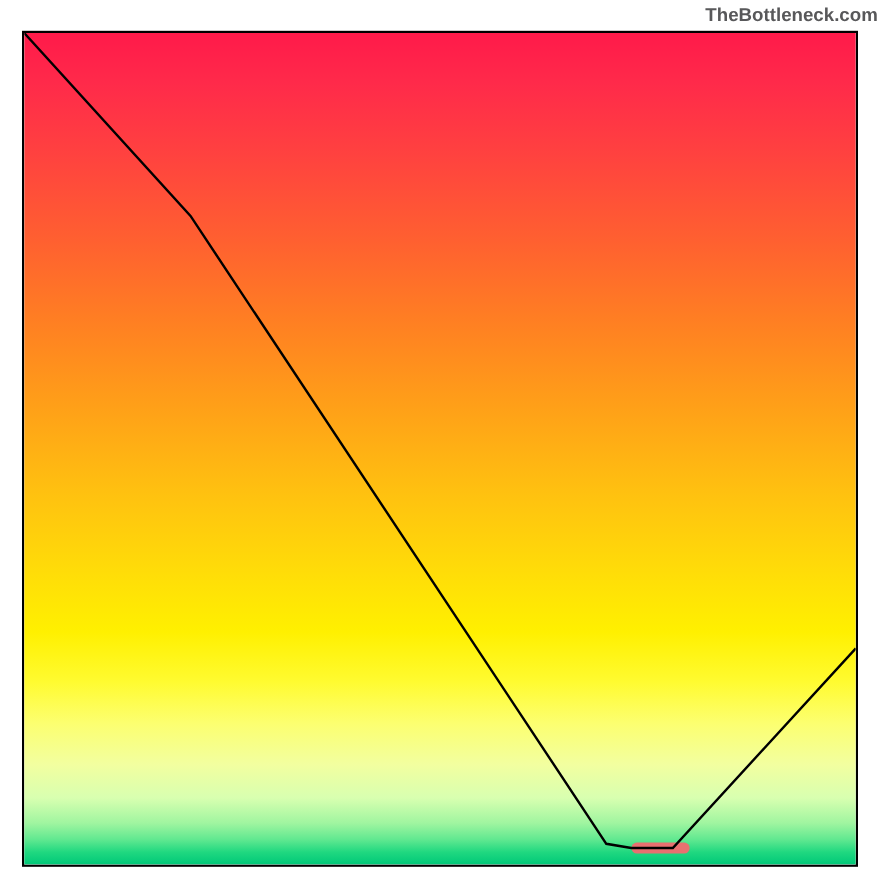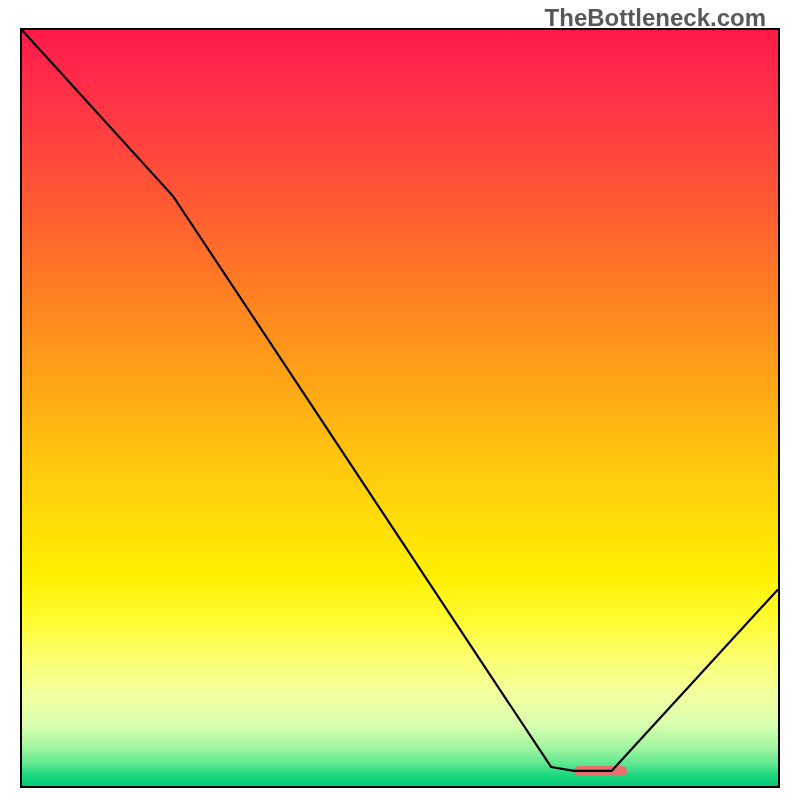--- a/index.html
+++ b/index.html
@@ -11,22 +11,22 @@
     font-family: Arial, sans-serif;
   }
   .container {
     position: relative;
     width: 800px;
     height: 800px;
   }
   .watermark {
     position: absolute;
     top: 4px;
-    right: 34px;
-    font-size: 24px;
+    right: 2px;
+    font-size: 17px;
     font-weight: bold;
     color: #58585a;
     z-index: 10;
   }
   .chart-frame {
     position: absolute;
     left: 20px;
     top: 28px;
     width: 760px;
     height: 760px;

